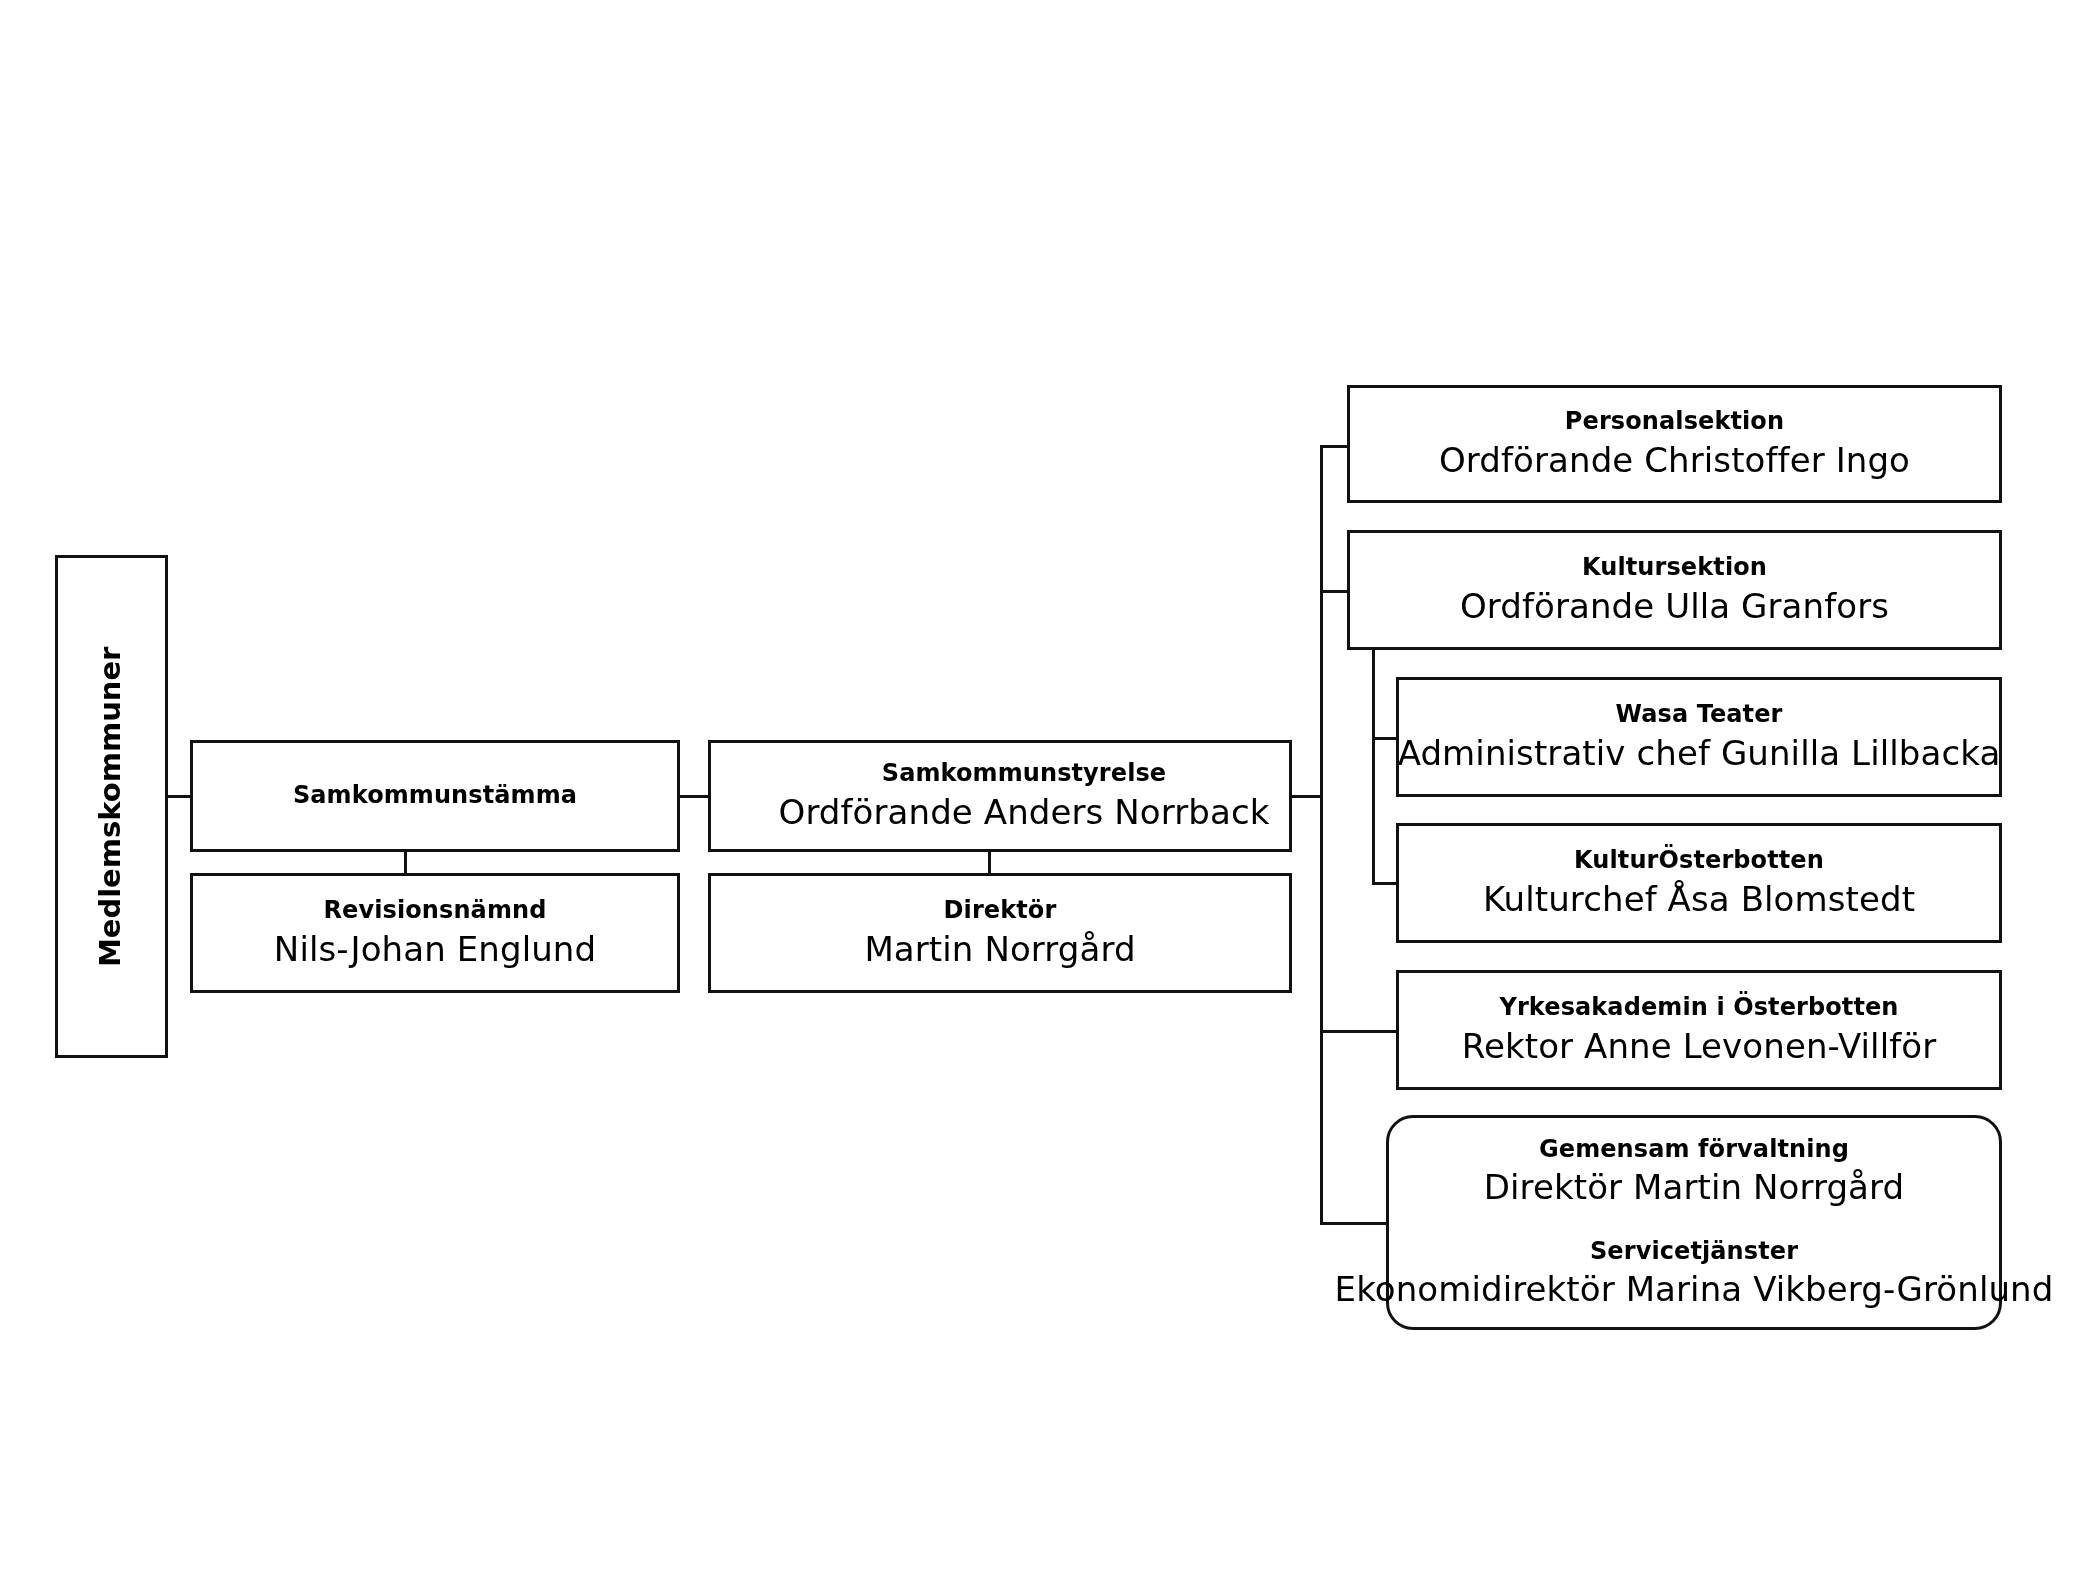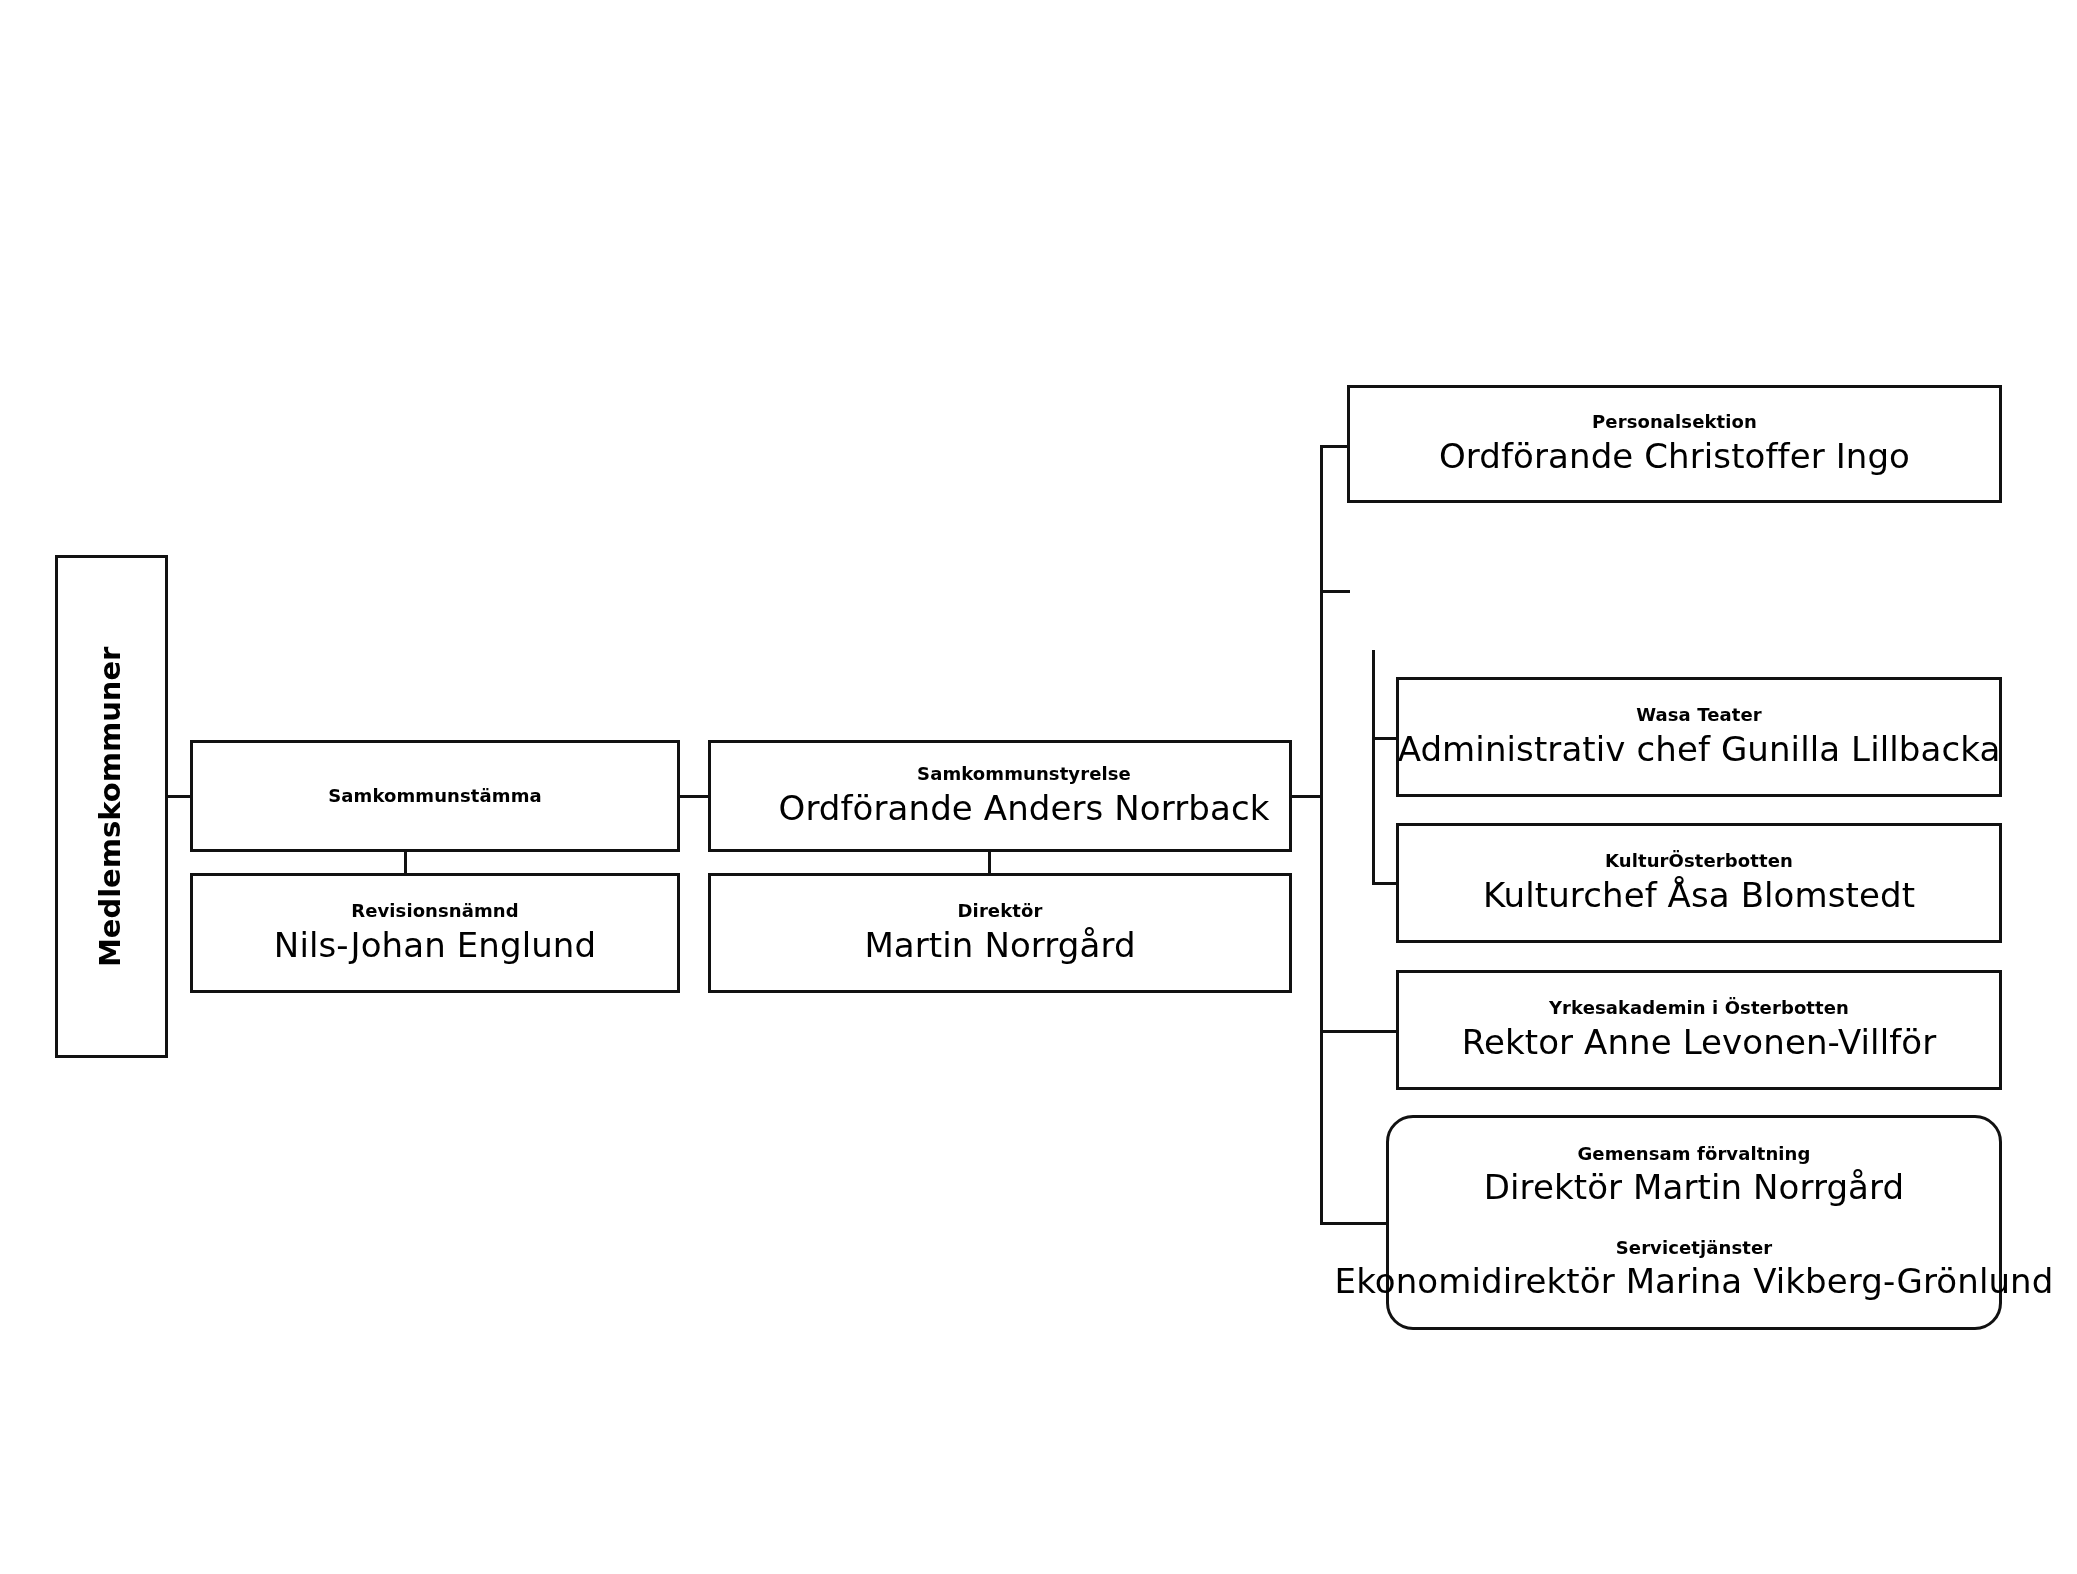--- a/index.html
+++ b/index.html
@@ -23,21 +23,21 @@
     display: flex;
     flex-direction: column;
     align-items: center;
     justify-content: center;
     text-align: center;
     color: #000000;
     line-height: 1.30;
   }
   .title {
     font-weight: bold;
-    font-size: 18px;
+    font-size: 24px;
     letter-spacing: 0.1px;
     white-space: nowrap;
     text-align: right;
   }
   .subtitle {
     font-weight: normal;
     font-size: 34px;
     letter-spacing: 0.1px;
     white-space: nowrap;
   }
@@ -127,20 +127,26 @@
     </div>
   </div>
 
   <div class="node" style="left:1347px; top:385px; width:655px; height:118px;">
     <div class="pair">
       <span class="title">Personalsektion</span>
       <span class="subtitle">Ordförande Christoffer Ingo</span>
     </div>
   </div>
 
+  <div class="node" style="left:1347px; top:530px; width:655px; height:120px;">
+    <div class="pair">
+      <span class="title">Kultursektion</span>
+      <span class="subtitle">Ordförande Ulla Granfors</span>
+    </div>
+  </div>
 
   <div class="node" style="left:1396px; top:677px; width:606px; height:120px;">
     <div class="pair">
       <span class="title">Wasa Teater</span>
       <span class="subtitle">Administrativ chef Gunilla Lillbacka</span>
     </div>
   </div>
 
   <div class="node" style="left:1396px; top:823px; width:606px; height:120px;">
     <div class="pair">

